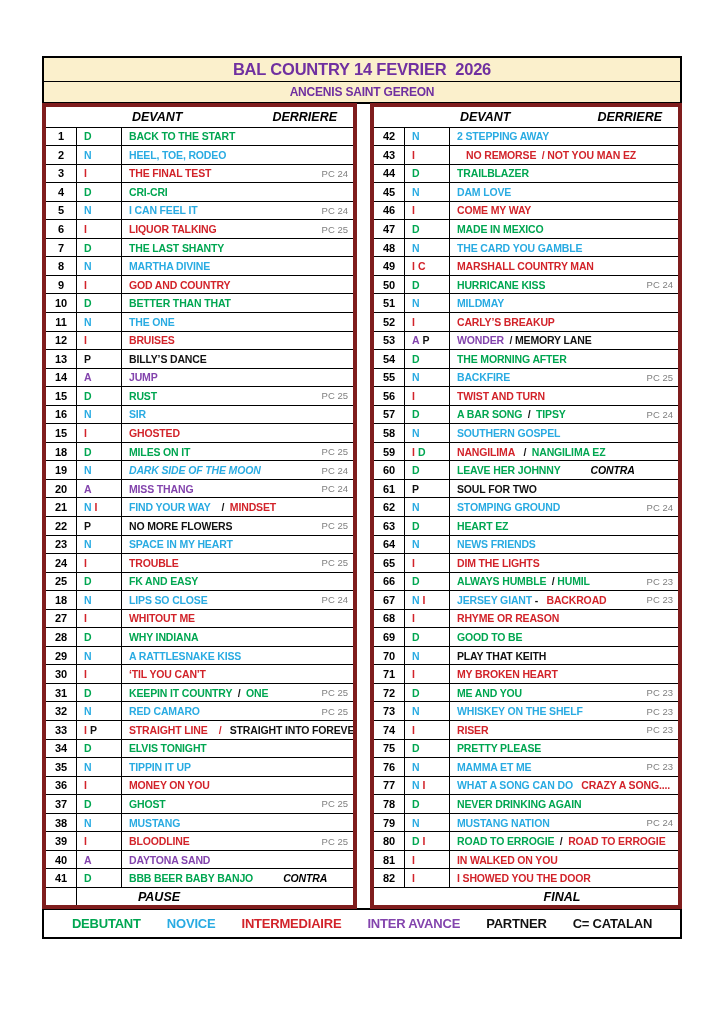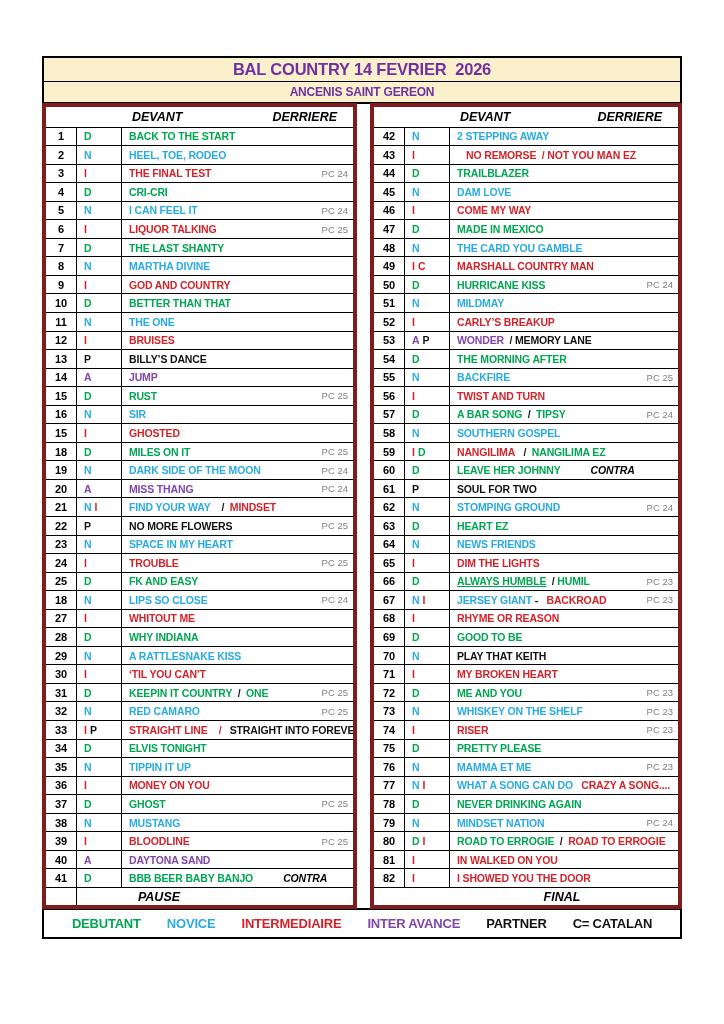--- a/index.html
+++ b/index.html
@@ -234,21 +234,21 @@
               <span style="color: rgb(0, 166, 81);">MILES ON IT</span>
               <span class="pc">PC 25</span>
             </div>
           </div>
           <div class="row">
             <div class="c-num">19</div>
             <div class="c-lvl">
               <span style="color: rgb(41, 171, 226);">N</span>
             </div>
             <div class="c-title">
-              <span style="color: rgb(41, 171, 226);">DARK SIDE OF THE MOON</span>
+              <span style="color: rgb(41, 171, 226); font-style: italic;">DARK SIDE OF THE MOON</span>
               <span class="pc">PC 24</span>
             </div>
           </div>
           <div class="row">
             <div class="c-num">20</div>
             <div class="c-lvl">
               <span style="color: rgb(131, 68, 173);">A</span>
             </div>
             <div class="c-title">
               <span style="color: rgb(131, 68, 173);">MISS THANG</span>
@@ -703,21 +703,21 @@
             <div class="c-title">
               <span style="color: rgb(210, 35, 42);">DIM THE LIGHTS</span>
             </div>
           </div>
           <div class="row">
             <div class="c-num">66</div>
             <div class="c-lvl">
               <span style="color: rgb(0, 166, 81);">D</span>
             </div>
             <div class="c-title">
-              <span style="color: rgb(0, 166, 81); text-decoration: underline;">ALWAYS HUMBLE</span>
+              <span style="color: rgb(0, 166, 81);">ALWAYS HUMBLE</span>
               <span style="color: rgb(17, 17, 17);">  / </span>
               <span style="color: rgb(0, 166, 81);">HUMIL</span>
               <span class="pc">PC 23</span>
             </div>
           </div>
           <div class="row">
             <div class="c-num">67</div>
             <div class="c-lvl">
               <span style="color: rgb(41, 171, 226);">N</span>
               <span style="color: rgb(210, 35, 42);">I</span>
@@ -833,21 +833,21 @@
             <div class="c-title">
               <span style="color: rgb(0, 166, 81);">NEVER DRINKING AGAIN</span>
             </div>
           </div>
           <div class="row">
             <div class="c-num">79</div>
             <div class="c-lvl">
               <span style="color: rgb(41, 171, 226);">N</span>
             </div>
             <div class="c-title">
-              <span style="color: rgb(41, 171, 226);">MINDSET NATION</span>
+              <span style="color: rgb(41, 171, 226);">MUSTANG NATION</span>
               <span class="pc">PC 24</span>
             </div>
           </div>
           <div class="row">
             <div class="c-num">80</div>
             <div class="c-lvl">
               <span style="color: rgb(0, 166, 81);">D</span>
               <span style="color: rgb(210, 35, 42);">I</span>
             </div>
             <div class="c-title">

